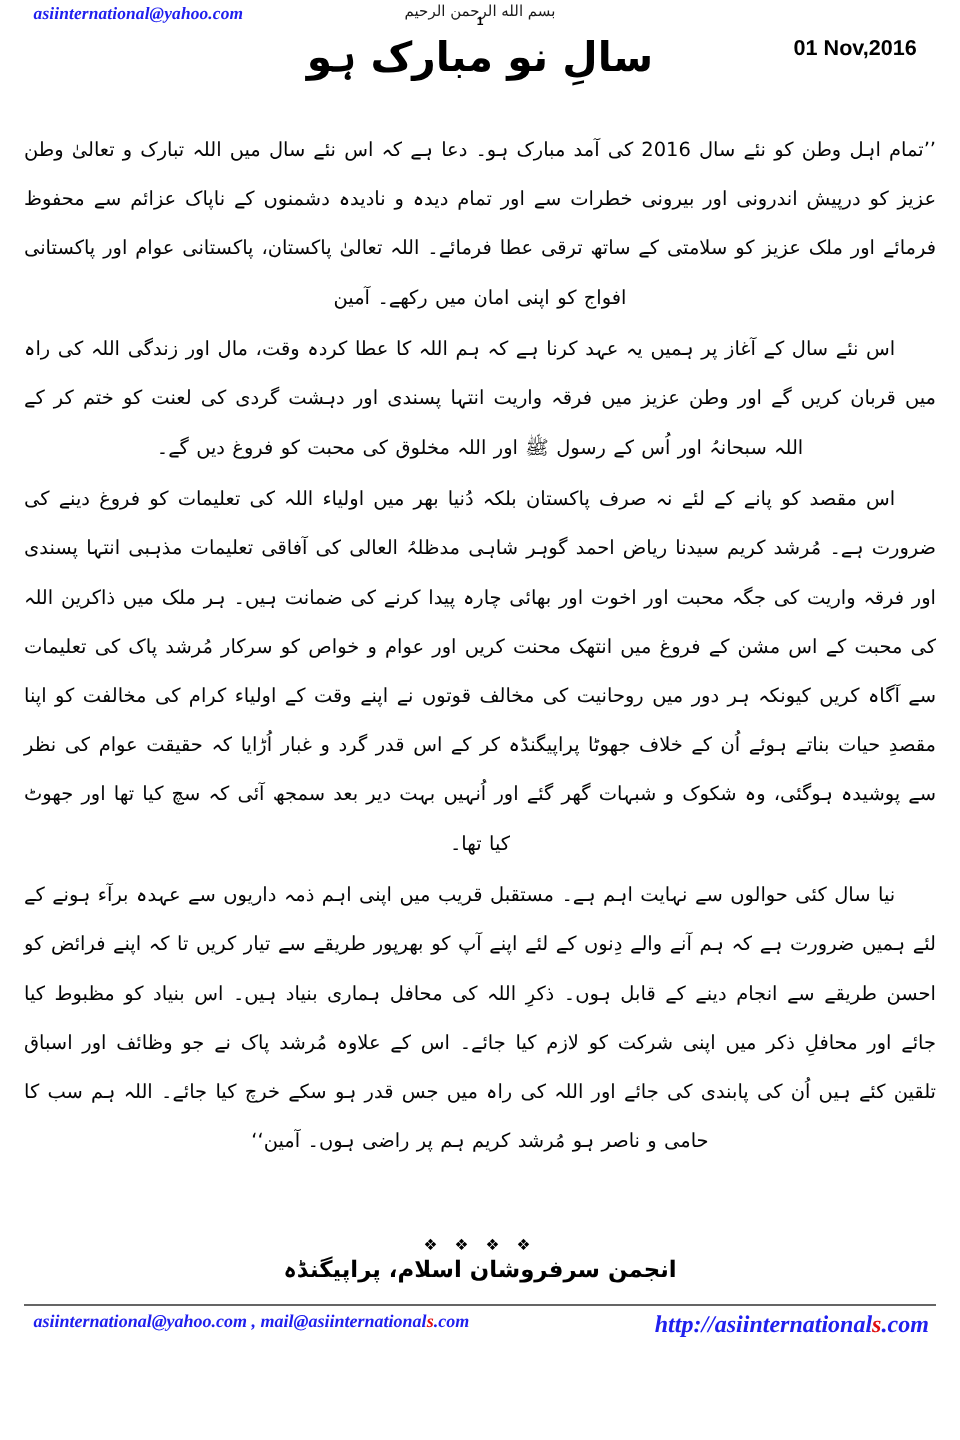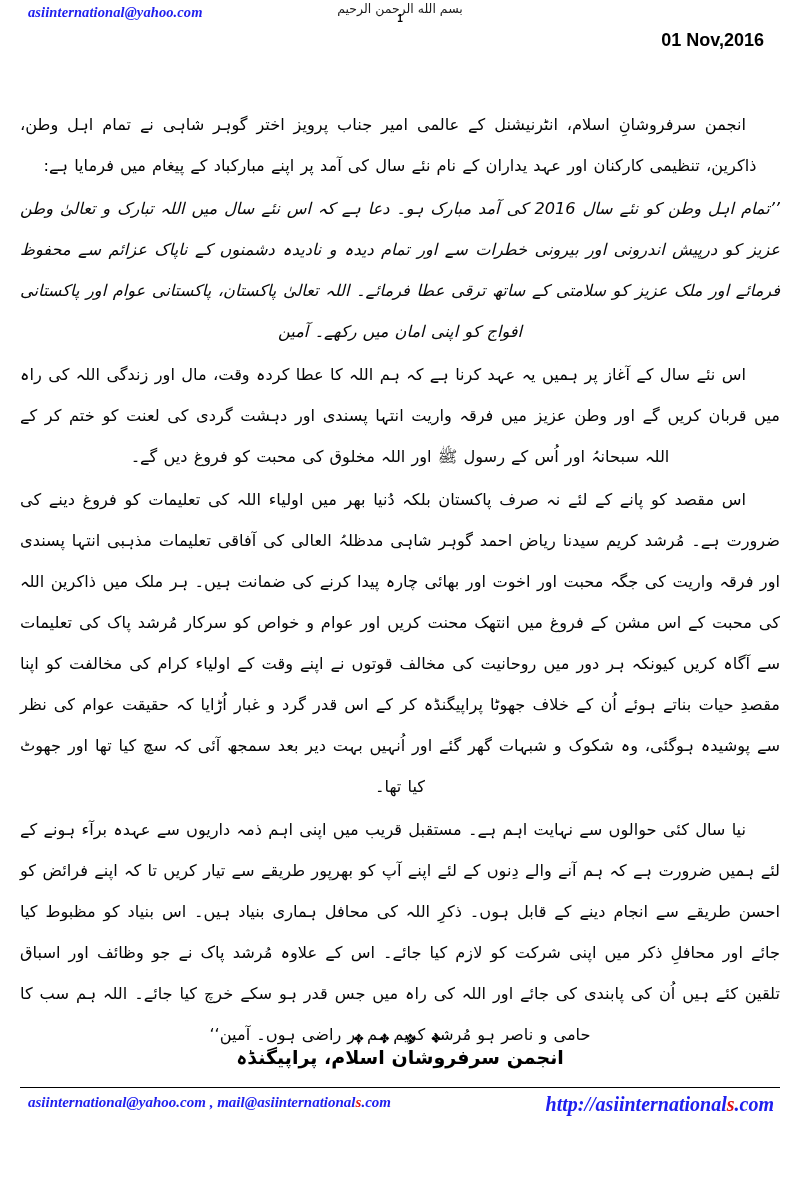--- a/index.html
+++ b/index.html
@@ -109,21 +109,21 @@
     direction: rtl;
     font-family: "DejaVu Sans", sans-serif;
     font-size: 16.2px;
     line-height: 41px;
     color: #050505;
     text-align: justify;
     text-indent: 34px;
     margin: 0 0 2px 0;
     word-spacing: 1px;
   }
-  .para.quote { text-indent: 0; font-style: italic; }
+  .para.quote { text-indent: 0; }
 
   
   .footer {
     position: absolute;
     left: 0;
     bottom: 0;
     width: 800px;
     height: 120px;
   }
   .ornaments {
@@ -200,26 +200,26 @@
 
   <div class="header">
 
     <div class="header-email">asiinternational@yahoo.com</div>
 
     <div class="bismillah-wrap">
       <div class="bismillah">بسم الله الرحمن الرحيم</div>
       <div class="page-number">1</div>
     </div>
 
+    <div class="doc-title">سالِ نو مبارک ہو</div>
 
     <div class="header-date">01 Nov,2016</div>
   </div>
 
   <div class="body-area">
-    <p class="para">انجمن سرفروشانِ اسلام، انٹرنیشنل کے عالمی امیر جناب پرویز اختر گوہر شاہی نے تمام اہل وطن،  ذاکرین، تنظیمی کارکنان اور عہد یداران کے نام نئے سال کی آمد پر اپنے مبارکباد کے پیغام میں فرمایا ہے:</p>
     <p class="para quote">’’تمام اہل وطن کو نئے سال 2016 کی آمد مبارک ہو۔ دعا ہے کہ اس نئے سال میں اللہ تبارک و تعالیٰ وطن عزیز کو درپیش اندرونی اور بیرونی خطرات سے اور تمام دیدہ و نادیدہ دشمنوں کے ناپاک عزائم سے محفوظ فرمائے اور ملک عزیز کو سلامتی کے ساتھ ترقی عطا فرمائے۔ اللہ تعالیٰ پاکستان، پاکستانی عوام اور پاکستانی افواج کو اپنی امان میں رکھے۔ آمین</p>
     <p class="para">اس نئے سال کے آغاز پر ہمیں یہ عہد کرنا ہے کہ ہم اللہ کا عطا کردہ وقت، مال اور زندگی اللہ کی راہ میں قربان کریں گے اور وطن عزیز میں فرقہ واریت انتہا پسندی اور دہشت گردی کی لعنت کو ختم کر کے اللہ سبحانہُ  اور اُس کے رسول ﷺ اور اللہ مخلوق کی محبت کو فروغ دیں گے۔</p>
     <p class="para">اس مقصد کو پانے کے لئے نہ صرف پاکستان بلکہ دُنیا بھر میں اولیاء اللہ کی تعلیمات کو فروغ دینے کی ضرورت ہے۔ مُرشد کریم سیدنا ریاض احمد گوہر شاہی مدظلہُ العالی کی آفاقی تعلیمات  مذہبی انتہا پسندی اور فرقہ واریت کی جگہ محبت اور اخوت اور بھائی چارہ پیدا کرنے کی ضمانت ہیں۔ ہر ملک میں ذاکرین اللہ کی محبت کے اس مشن کے فروغ میں انتھک محنت کریں اور عوام و خواص کو سرکار مُرشد پاک کی تعلیمات سے آگاہ کریں کیونکہ ہر دور میں روحانیت کی مخالف قوتوں نے اپنے وقت کے اولیاء کرام کی مخالفت کو اپنا مقصدِ حیات بناتے ہوئے اُن کے خلاف جھوٹا پراپیگنڈہ کر کے اس قدر گرد و غبار اُڑایا کہ حقیقت عوام کی نظر سے پوشیدہ ہوگئی، وہ شکوک و شبہات گھر گئے اور اُنہیں بہت دیر بعد سمجھ آئی کہ سچ کیا تھا اور جھوٹ کیا تھا۔</p>
     <p class="para">نیا سال کئی حوالوں سے نہایت اہم ہے۔  مستقبل قریب میں اپنی اہم ذمہ داریوں سے عہدہ برآء ہونے کے لئے ہمیں ضرورت ہے کہ ہم آنے والے دِنوں کے لئے اپنے آپ کو بھرپور طریقے سے تیار کریں تا کہ اپنے فرائض کو احسن طریقے سے انجام دینے کے قابل ہوں۔ ذکرِ اللہ کی محافل ہماری بنیاد ہیں۔ اس بنیاد کو مظبوط کیا جائے اور محافلِ ذکر میں اپنی شرکت کو لازم کیا جائے۔ اس کے علاوہ مُرشد پاک نے جو وظائف اور اسباق تلقین کئے ہیں اُن کی پابندی کی جائے اور  اللہ کی راہ میں جس قدر ہو سکے خرچ کیا جائے۔ اللہ ہم سب کا حامی و ناصر ہو مُرشد کریم ہم پر راضی ہوں۔ آمین‘‘</p>
   </div>
 
   <div class="footer">
 
     <div class="ornaments">❖ ❖ ❖ ❖</div>
 

